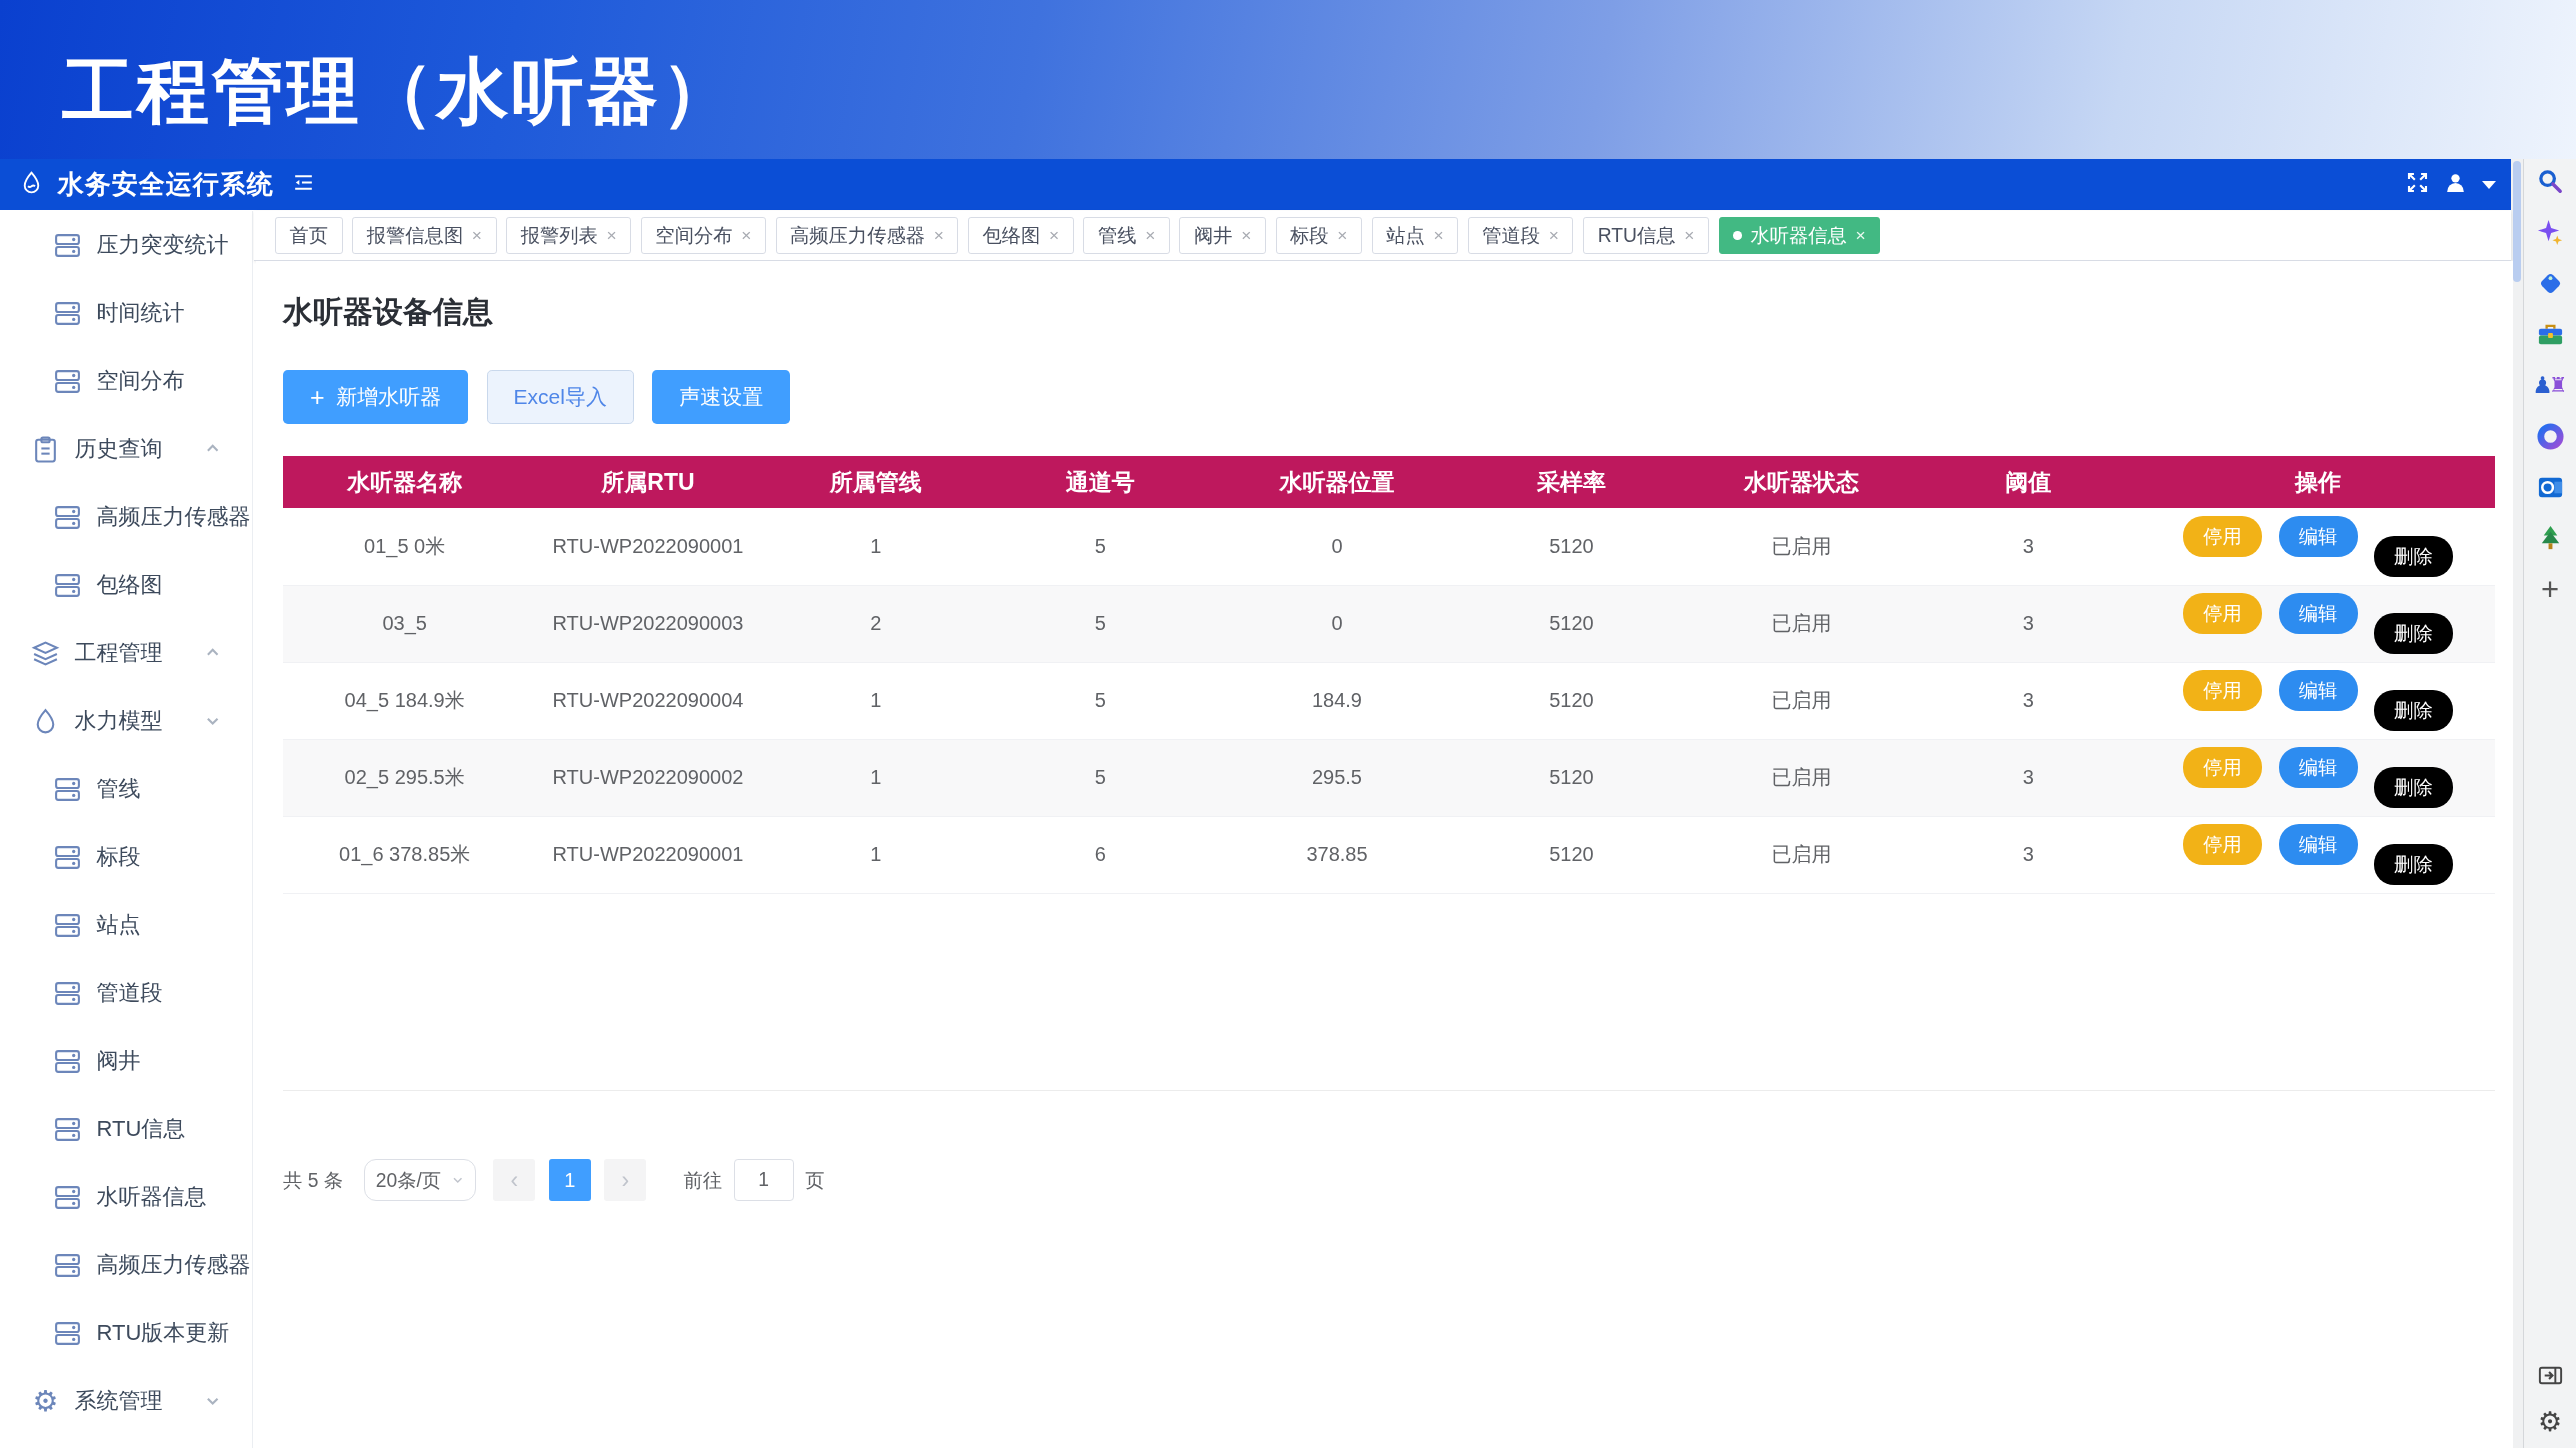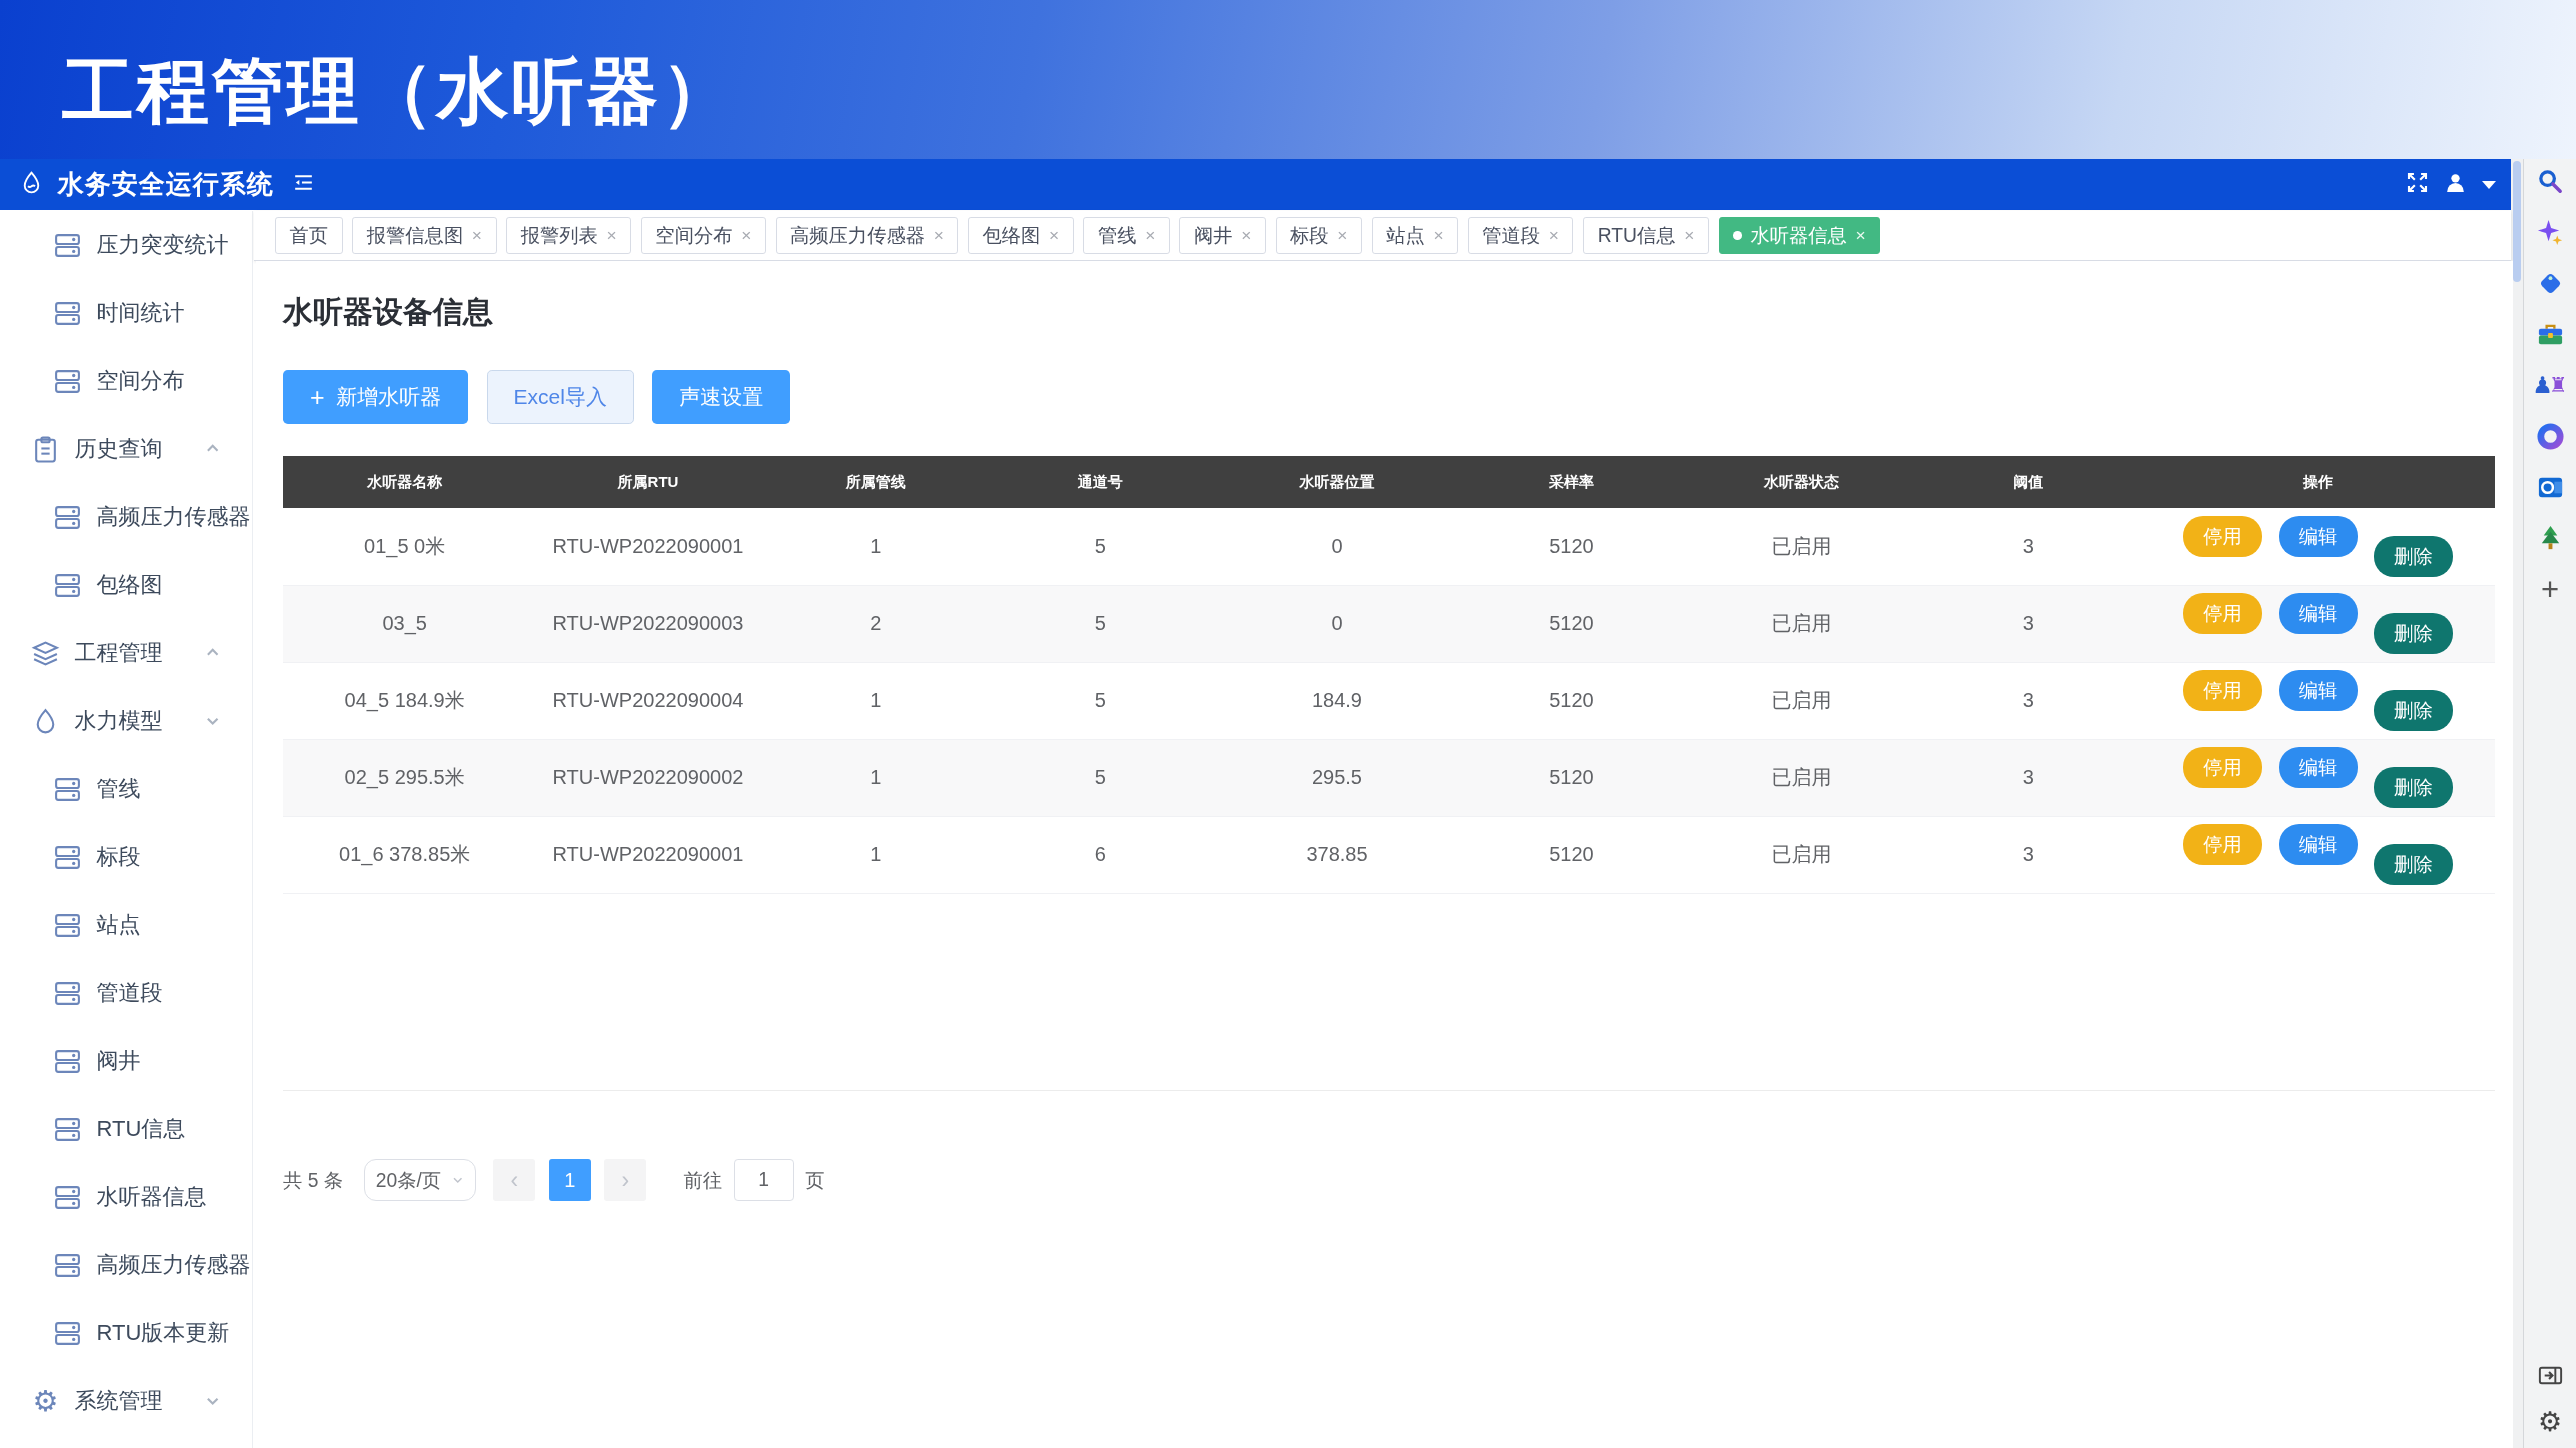--- a/index.html
+++ b/index.html
@@ -59,29 +59,29 @@
   #page-title { position:absolute; left:27px; top:31px; font-size:30px; font-weight:600; color:#2b2f36; }
   #btn-row { position:absolute; left:27px; top:109px; display:flex; gap:18.4px; }
   .btn { height:54px; border-radius:4.8px; font-size:21px; display:flex; align-items:center;
     padding:0 26px; cursor:pointer; border:1px solid transparent; }
   .btn.primary { background:#409eff; color:#fff; }
   .btn.plain { background:#ecf3fd; border-color:#c9d8ec; color:#4f86e8; }
   .btn .plus { font-size:25px; margin-right:11.6px; font-weight:400; line-height:1; }
 
   
   #tbl { position:absolute; left:27px; top:195px; width:2212px; border-collapse:collapse; table-layout:fixed; }
-  #tbl th { background:#404040; color:#fff; font-size:15px; font-weight:700; height:52px;text-align:center; }
+  #tbl th { background:#be185d; color:#fff; font-size:23px; font-weight:700; height:52px;text-align:center; }
   #tbl td { height:77px; text-align:center; font-size:20px; color:#606266; }
   #tbl tbody tr:nth-child(even) { background:#f8f8f9; }
   #tbl tbody tr { border-bottom:1px solid #f0f1f4; }
   .pill { display:inline-flex; align-items:center; justify-content:center; width:79px; height:41px;
     border-radius:20px; color:#fff; font-size:19.3px; cursor:pointer; }
   .pill.warn { background:#f2b217; }
   .pill.info { background:#2d8cf0; }
-  .pill.danger { background:#0f766e;margin-top:20px; }
+  .pill.danger { background:#000000;margin-top:20px; }
   .ops-wrap { display:flex; gap:16.4px; justify-content:center; }
 
   #divider { position:absolute; left:27px; top:829px; width:2212px; height:0; border-top:1px solid #ececec; }
 
   
   #pager { position:absolute; left:27px; top:898px; display:flex; align-items:center; font-size:19.3px; color:#606266; }
   #pager .total { margin-right:21px; }
   .psel { width:112px; height:42px; border:1px solid #dcdfe6; border-radius:12px; display:flex;
     align-items:center; justify-content:center; gap:9.7px; color:#606266; cursor:pointer; background:#fff; }
   .psel svg { width:13.5px; height:13.5px; }

